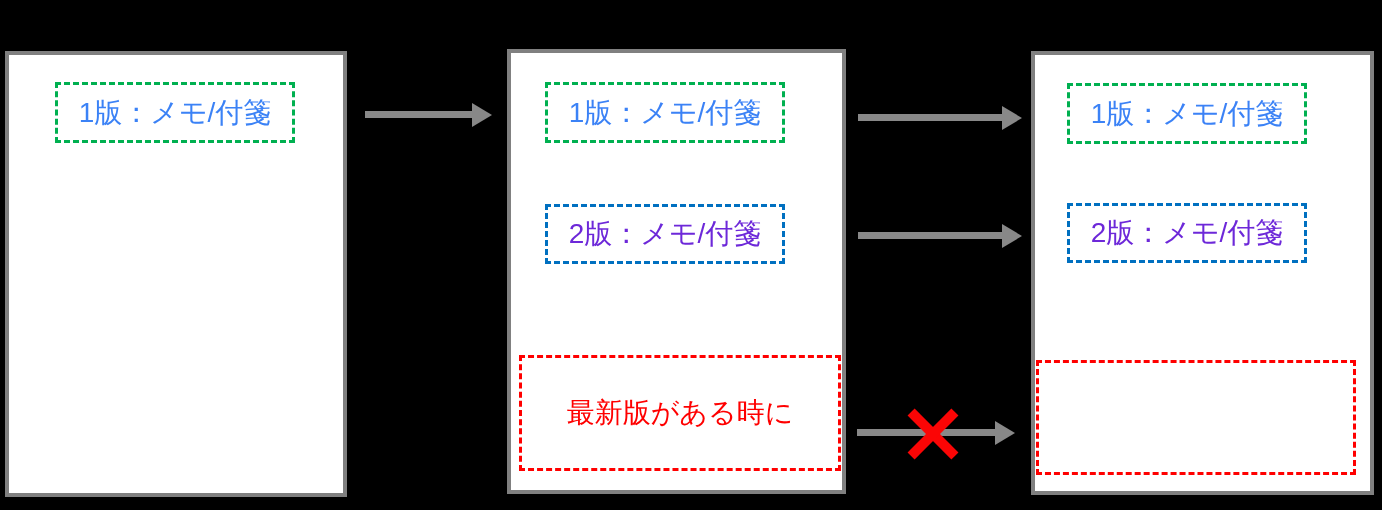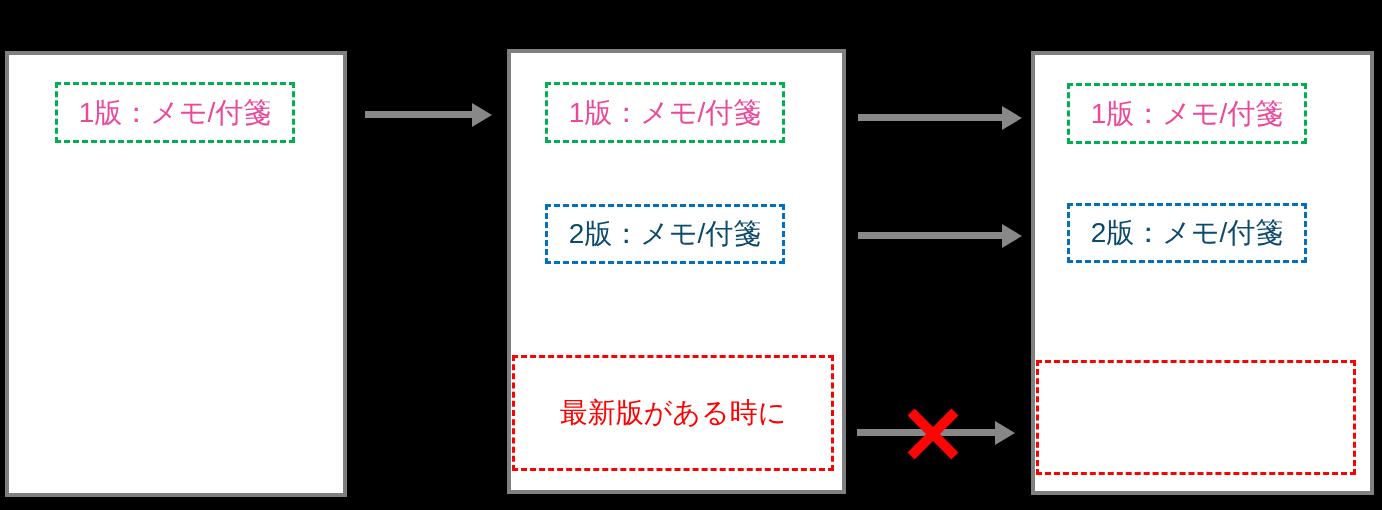--- a/index.html
+++ b/index.html
@@ -25,29 +25,29 @@
     position: absolute;
     box-sizing: border-box;
     border: 3px dashed;
     display: flex;
     align-items: center;
     justify-content: center;
     font-size: 28px;
     text-align: center;
     white-space: nowrap;
   }
-  .note.green { border-color: #00B050; color: #ec4899; justify-content: center; }
-  .note.blue  { border-color: #0070C0; color: #0c4a6e; }
+  .note.green { border-color: #00B050; color: #3b82f6; justify-content: center; }
+  .note.blue  { border-color: #0070C0; color: #6d28d9; }
   .note.red   { border-color: #FF0000; color: #FF0000; line-height: 1.36; }
 
   
   .panel-v1 .note-1 { left: 46px; top: 27px;  width: 240px; height: 61px; }
   .panel-v2 .note-1 { left: 34px; top: 29px;  width: 240px; height: 61px; }
   .panel-v2 .note-2 { left: 34px; top: 151px; width: 240px; height: 60px; }
-  .panel-v2 .note-3 { left: 1px;  top: 302px; width: 322px; height: 116px; }
+  .panel-v2 .note-3 { left: 8px;  top: 302px; width: 322px; height: 116px; }
   .panel-v3 .note-1 { left: 32px; top: 28px;  width: 240px; height: 61px; }
   .panel-v3 .note-2 { left: 32px; top: 148px; width: 240px; height: 60px; }
   .panel-v3 .note-3 { left: 1px;  top: 305px; width: 320px; height: 115px; }
 
   .arrow { position: absolute; height: 24px; }
   .arrow .shaft {
     position: absolute;
     left: 0; top: 8px;
     height: 7px;
     background: #888888;

